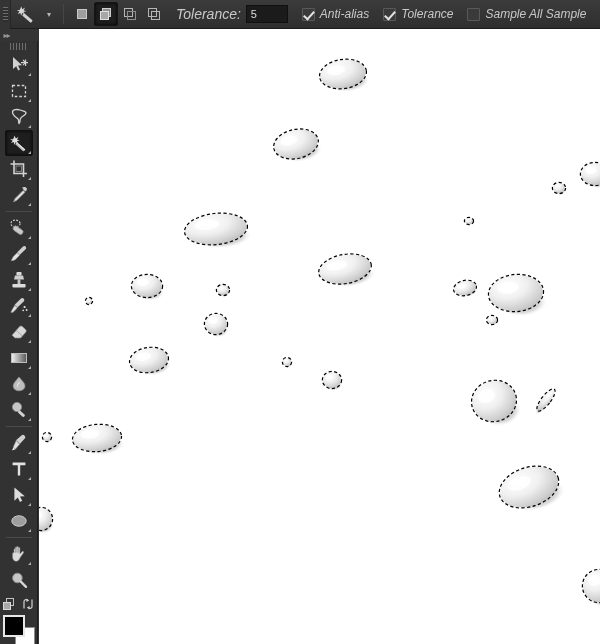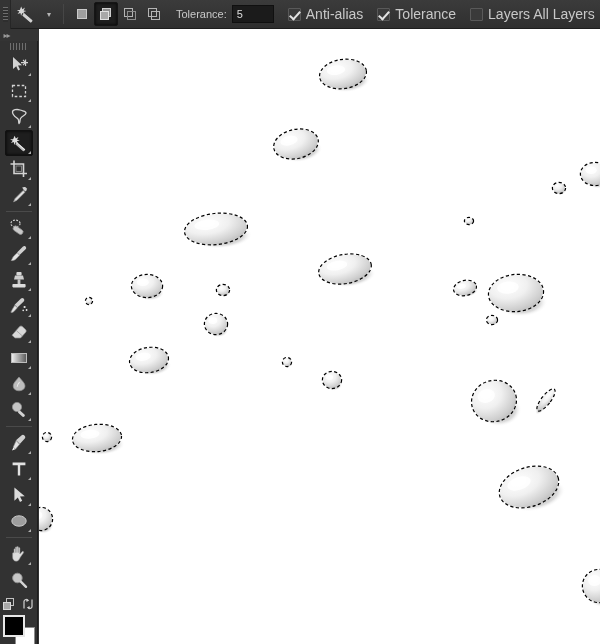--- a/index.html
+++ b/index.html
@@ -55,23 +55,24 @@
     display: flex; align-items: center; justify-content: center;
     border: 1px solid transparent; border-radius: 2px;
     cursor: pointer;
   }
   .mode-btn.active {
     background: #1e1e1e;
     border: 1px solid #151515;
     box-shadow: inset 0 0 3px #000;
   }
   .ob-label {
-    color: #c8c8c8; font-size: 11px;
+    color: #c8c8c8; font-size: 14px;
     margin-left: 10px; margin-right: 5px;
     white-space: nowrap;
+    font-style: italic;
   }
   .ob-input {
     width: 42px; height: 18px;
     background: #1b1b1b;
     border: 1px solid #101010;
     color: #ddd; font-size: 11px;
     font-family: "Liberation Sans", sans-serif;
     padding: 0 4px;
     outline: none;
   }
@@ -91,21 +92,21 @@
   }
   .ob-box.checked::after {
     content: "";
     position: absolute;
     left: 3px; top: 0px;
     width: 4px; height: 9px;
     border: solid #e2e2e2;
     border-width: 0 2px 2px 0;
     transform: rotate(42deg);
   }
-  .ob-check span { color: #c8c8c8; font-size: 14px; }
+  .ob-check span { color: #c8c8c8; font-size: 12px; font-style: italic; }
 
   
   #tool-panel {
     position: absolute; left: 0; top: 29px;
     width: 38px; height: 615px;
     background: #323232;
     border-right: 1px solid #1d1d1d;
     display: flex; flex-direction: column; align-items: center;
   }
   .tp-collapse {
@@ -256,21 +257,21 @@
       <span>Anti-alias</span>
     </div>
 
     <div class="ob-check">
       <span class="ob-box checked"></span>
       <span>Tolerance</span>
     </div>
 
     <div class="ob-check">
       <span class="ob-box"></span>
-      <span>Layers All Layers</span>
+      <span>Sample All Sample</span>
     </div>
   </div>
 
   <div id="tool-panel">
 
     <div class="tp-collapse">
       <span>▸▸</span>
     </div>
 
     <div class="tp-grip">

